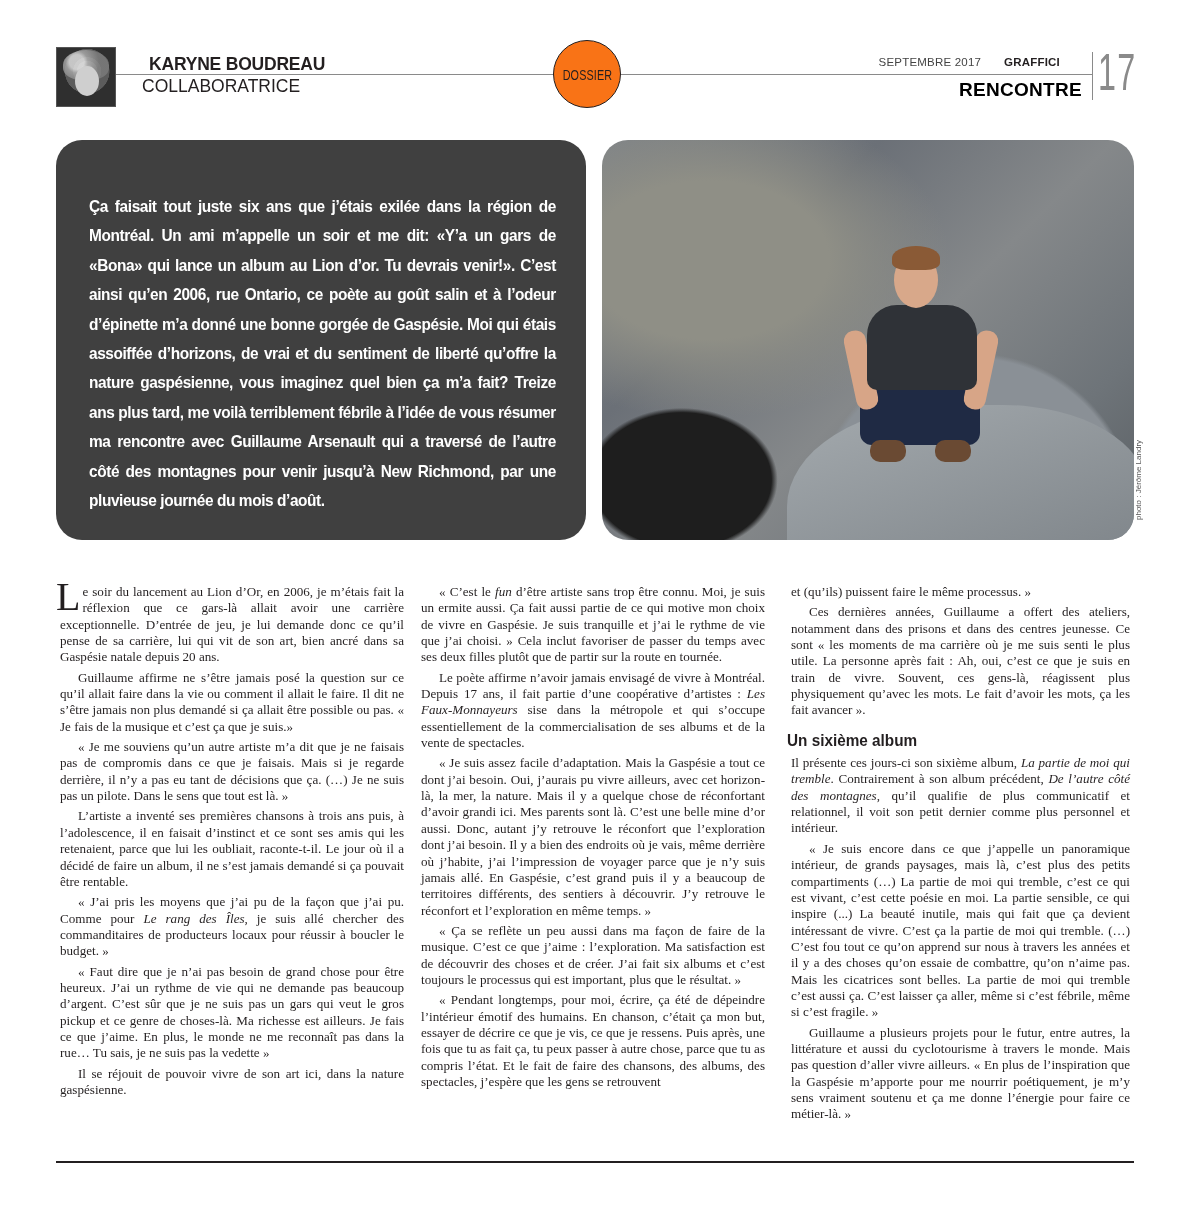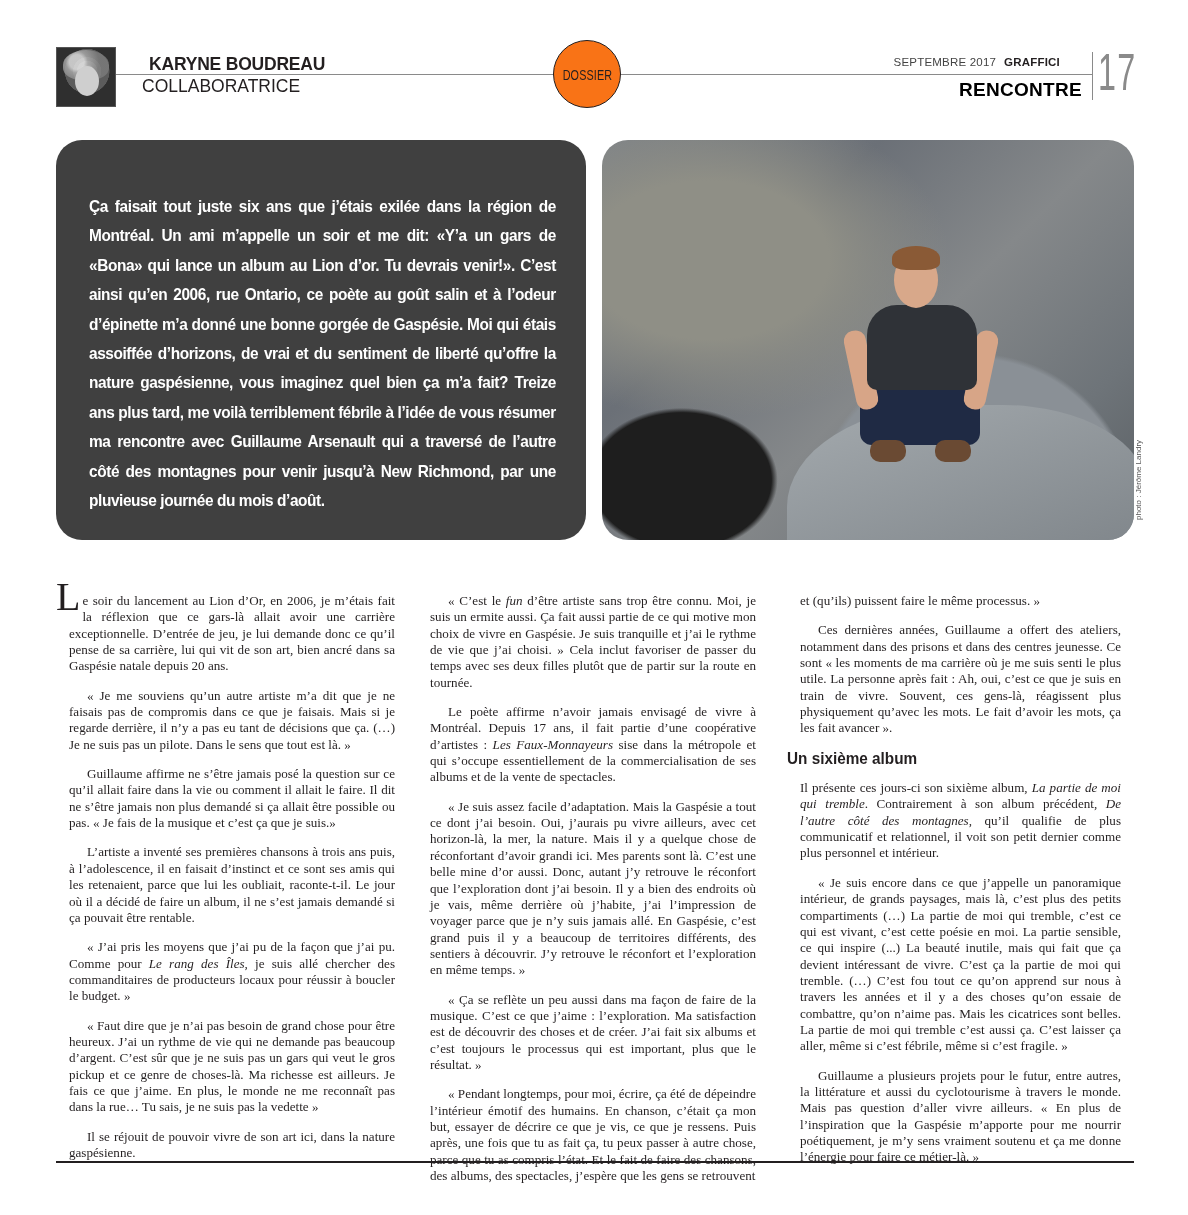--- a/index.html
+++ b/index.html
@@ -13,21 +13,21 @@
     background: radial-gradient(circle at 30% 40%, #d9d9d9 0 20%, #a5a5a5 30%, #7a7a7a 60%); opacity:.85; }
   .author-photo .face { position:absolute; left:18px; top:18px; width:24px; height:30px; border-radius:50%; background:#cfcfcf; }
   .author-name { position: absolute; left: 125px; top: 54px; font-family: "Liberation Sans", sans-serif; font-weight: 700; font-size: 17.5px; letter-spacing: -0.2px; color: #231f20; margin-left: 24px; }
   .author-role { position: absolute; left: 142px; top: 76px; font-family: "Liberation Sans", sans-serif; font-size: 17.5px; color: #231f20; }
 
   .dossier-circle { position: absolute; left: 553px; top: 40px; width: 66px; height: 66px; border: 1.3px solid #231f20; border-radius: 50%; background: #f97316;
     display: flex; align-items: center; justify-content: center; }
   .dossier-label { font-family: "Liberation Sans", sans-serif; font-size: 15px; transform: scaleX(0.72); letter-spacing: 0.2px; color:#231f20; }
 
   .issue-date { position: absolute; right: 128px; top: 56px; font-family: "Liberation Sans", sans-serif; font-size: 11.5px; color: #444; letter-spacing: 0.2px; }
-  .issue-date b { color: #231f20; font-weight: 700; margin-left: 8px; }
+  .issue-date b { color: #231f20; font-weight: 700; margin-left: 23px; }
   .section-name { position: absolute; right: 106px; top: 79px; font-family: "Liberation Sans", sans-serif; font-weight: 700; font-size: 19px; color: #000000; letter-spacing: 0.3px; }
   .page-divider { position: absolute; left: 1092px; top: 52px; width: 1px; height: 48px; background: #8a8a8a; }
   .page-number { position: absolute; left: 1098px; top: 46px; font-family: "Liberation Sans", sans-serif; font-size: 52px; line-height: 1; color: #8a8a8a; transform: scaleX(0.62); transform-origin: left top; letter-spacing: 2px; }
 
   
   .intro-box { position: absolute; left: 56px; top: 140px; width: 530px; height: 400px; background: #404040; border-radius: 26px; box-sizing: border-box; padding: 52px 32px 0 33px; }
   .intro-text { font-family: "Liberation Sans", sans-serif; font-size: 16.6px; line-height: 29.4px; color: #ffffff; text-align: justify; font-weight: 700; letter-spacing: -0.45px; transform: scaleX(0.93); transform-origin: left top; width: 502px; }
 
   
   .photo { position: absolute; left: 602px; top: 140px; width: 532px; height: 400px; border-radius: 26px; overflow: hidden;
@@ -45,21 +45,21 @@
   .person-arm-r { position:absolute; left: 368px; top: 190px; width: 22px; height: 80px; background:#d7a587; border-radius:10px; transform: rotate(12deg); }
   .person-shoe-l { position:absolute; left: 268px; top: 300px; width: 36px; height: 22px; background:#6a4a33; border-radius: 10px; }
   .person-shoe-r { position:absolute; left: 333px; top: 300px; width: 36px; height: 22px; background:#6a4a33; border-radius: 10px; }
   .photo-credit { position: absolute; left: 1134px; top: 520px; transform: rotate(-90deg); transform-origin: left top; font-family: "Liberation Sans", sans-serif; font-size: 8px; color: #555; white-space: nowrap; }
 
   
   .col { position: absolute; top: 580px; width: 352px; font-family: "Liberation Serif", serif; font-size: 13.1px; line-height: 16.35px; text-align: justify; color: #231f20; hyphens: auto; }
   .col1 { left: 56px; }
   .col2 { left: 417px; }
   .col3 { left: 787px; width: 347px; }
-  .col p { margin: 13px; text-indent: 18px; }
+  .col p { margin: 4px; text-indent: 18px; }
   .col p.noindent { text-indent: 0; }
   .dropcap { float: left; font-size: 40px; line-height: 30px; margin: 2px 2px 0 0; font-family: "Liberation Serif", serif; color: #231f20; }
   .subhead { font-family: "Liberation Sans", sans-serif; font-weight: 700; font-size: 17px; margin: 14px 0 6px 0; text-indent: 0; transform: scaleX(0.9); transform-origin: left top; color:#231f20; }
 
   .bottom-rule { position: absolute; left: 56px; right: 54px; top: 1161px; height: 2px; background: #231f20; }
 </style>
 </head>
 <body>
 
 <div class="header-rule"></div>
@@ -93,22 +93,22 @@
   <div class="person-hair"></div>
   <div class="person-shoe-l"></div>
   <div class="person-shoe-r"></div>
 </div>
 <div class="photo-credit">photo : Jérôme Landry</div>
 
 <div class="col col1">
   <span class="dropcap">L</span>
   <div>
       <p class="noindent">e soir du lancement au Lion d’Or, en 2006, je m’étais fait la réflexion que ce gars-là allait avoir une carrière exceptionnelle. D’entrée de jeu, je lui demande donc ce qu’il pense de sa carrière, lui qui vit de son art, bien ancré dans sa Gaspésie natale depuis 20 ans.</p>
+      <p>Guillaume affirme ne s’être jamais posé la question sur ce qu’il allait faire dans la vie ou comment il allait le faire. Il dit ne s’être jamais non plus demandé si ça allait être possible ou pas. « Je fais de la musique et c’est ça que je suis.»</p>
       <p>« Je me souviens qu’un autre artiste m’a dit que je ne faisais pas de compromis dans ce que je faisais. Mais si je regarde derrière, il n’y a pas eu tant de décisions que ça. (…) Je ne suis pas un pilote. Dans le sens que tout est là. »</p>
-      <p>Guillaume affirme ne s’être jamais posé la question sur ce qu’il allait faire dans la vie ou comment il allait le faire. Il dit ne s’être jamais non plus demandé si ça allait être possible ou pas. « Je fais de la musique et c’est ça que je suis.»</p>
       <p>L’artiste a inventé ses premières chansons à trois ans puis, à l’adolescence, il en faisait d’instinct et ce sont ses amis qui les retenaient, parce que lui les oubliait, raconte-t-il. Le jour où il a décidé de faire un album, il ne s’est jamais demandé si ça pouvait être rentable.</p>
       <p>« J’ai pris les moyens que j’ai pu de la façon que j’ai pu. Comme pour <em>Le rang des Îles</em>, je suis allé chercher des commanditaires de producteurs locaux pour réussir à boucler le budget. »</p>
       <p>« Faut dire que je n’ai pas besoin de grand chose pour être heureux. J’ai un rythme de vie qui ne demande pas beaucoup d’argent. C’est sûr que je ne suis pas un gars qui veut le gros pickup et ce genre de choses-là. Ma richesse est ailleurs. Je fais ce que j’aime. En plus, le monde ne me reconnaît pas dans la rue… Tu sais, je ne suis pas la vedette »</p>
       <p>Il se réjouit de pouvoir vivre de son art ici, dans la nature gaspésienne.</p>
     </div>
 </div>
 
 <div class="col col2">
   <div>
       <p>« C’est le <em>fun</em> d’être artiste sans trop être connu. Moi, je suis un ermite aussi. Ça fait aussi partie de ce qui motive mon choix de vivre en Gaspésie. Je suis tranquille et j’ai le rythme de vie que j’ai choisi. » Cela inclut favoriser de passer du temps avec ses deux filles plutôt que de partir sur la route en tournée.</p>

